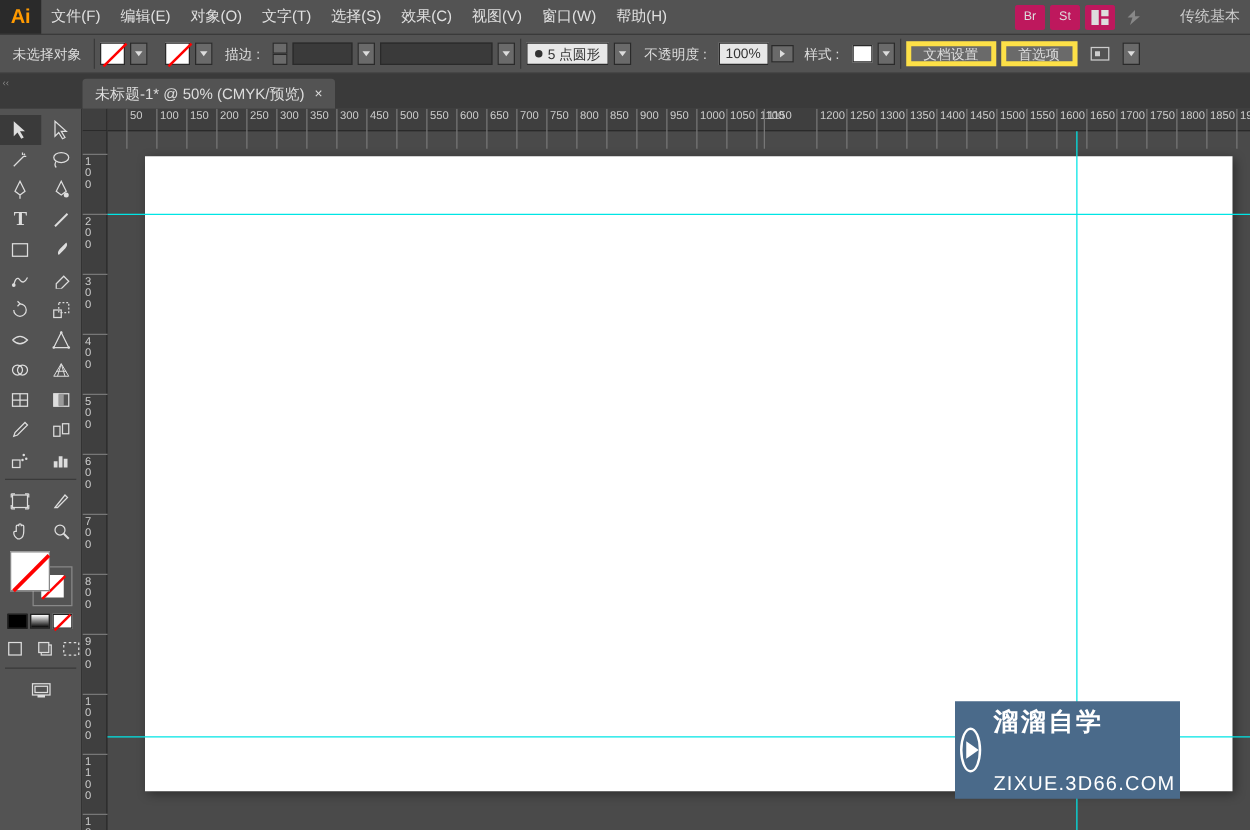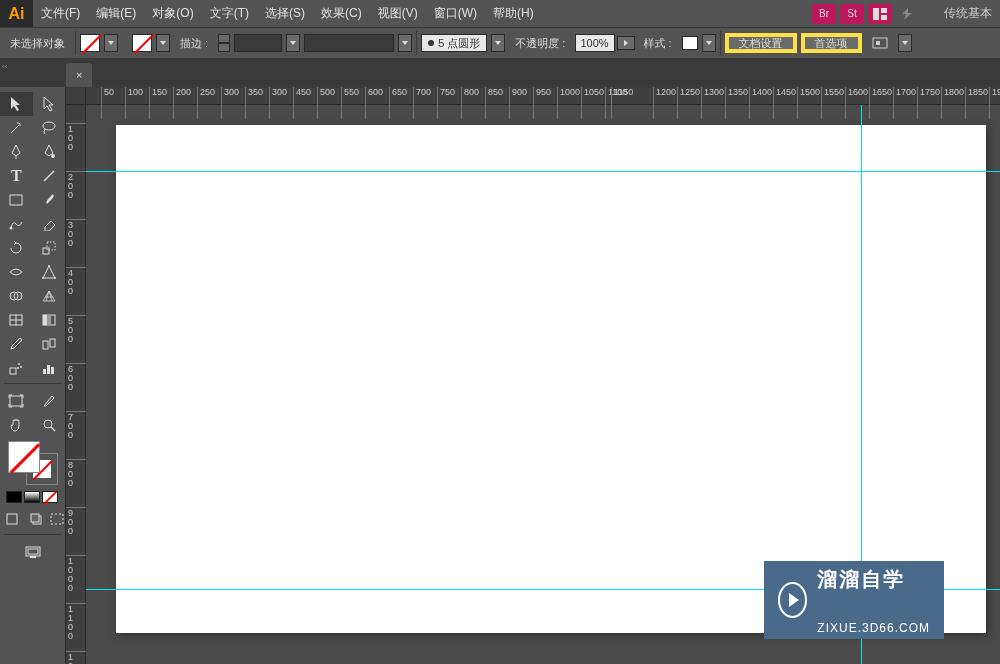--- a/index.html
+++ b/index.html
@@ -58,21 +58,21 @@
 .artboard { position: absolute; background: white; box-shadow: 2px 2px 8px rgba(0,0,0,0.4); }
 .guide { position: absolute; background: #00e5e5; }
 .guide-h { left: 20px; right: 0; height: 1px; }
 .guide-v { top: 18px; bottom: 0; width: 1px; }
 
 .watermark { position: absolute; right: 56px; bottom: 25px; width: 180px; height: 78px; background: #4a6a8a; display: flex; align-items: center; justify-content: center; color: white; gap: 10px; padding: 0 14px; }
 .wm-icon { width: 36px; height: 36px; border: 2px solid white; border-radius: 50%; display: flex; align-items: center; justify-content: center; }
 .wm-play { width: 0; height: 0; border-left: 10px solid white; border-top: 7px solid transparent; border-bottom: 7px solid transparent; margin-left: 3px; }
 .wm-text { display: flex; flex-direction: column; gap: 28px; }
 .wm-title { font-size: 20px; font-weight: bold; letter-spacing: 2px; }
-.wm-sub { font-size: 12px; letter-spacing: 1px; }
+.wm-sub { font-size: 16px; letter-spacing: 1px; }
 
 svg { display: block; }
 </style>
 </head>
 <body>
 
 <div class="menubar">
   <div class="app-icon">Ai</div>
   <div class="menu-item">文件(F)</div>
   <div class="menu-item">编辑(E)</div>
@@ -140,20 +140,21 @@
         <rect x="5" y="5" width="4" height="4" fill="#ccc"></rect>
       </svg>
   </div>
   <div class="cb-dd"></div>
 </div>
 
 <div class="tab-handle">‹‹</div>
 
 <div class="tab-strip">
   <div class="doc-tab">
+    <span>未标题-1* @ 50% (CMYK/预览)</span>
     <span class="tab-close">×</span>
   </div>
 </div>
 
 <div class="workspace">
 
   <div class="toolbox">
     <div class="tool-row">
       <div class="tool active">
           <svg width="14" height="16">

